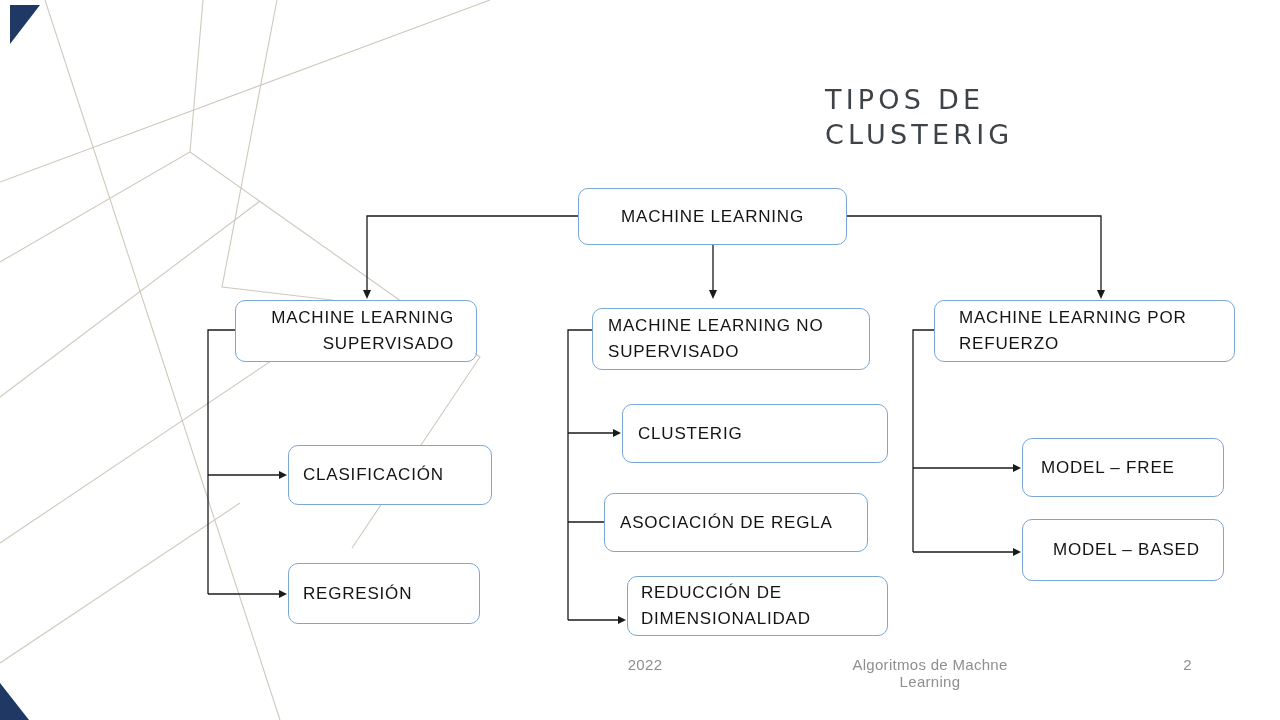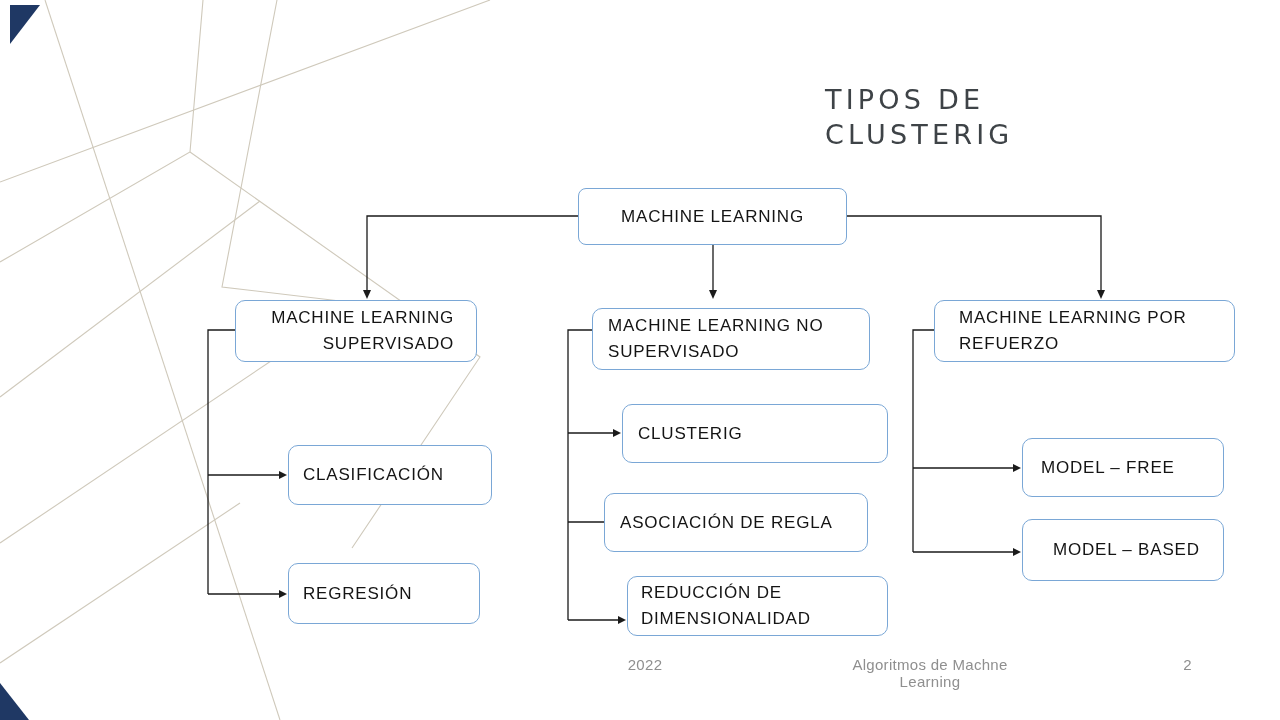--- a/index.html
+++ b/index.html
@@ -90,21 +90,21 @@
       <polygon points="1013,464 1013,472 1021,468"></polygon>
       <polygon points="1013,548 1013,556 1021,552"></polygon>
     </g>
   </svg>
 
   <div id="title">
     <span class="lbl">TIPOS DE</span>
     <span class="lbl">CLUSTERIG</span>
   </div>
 
-  <div class="node center" style="left:578px;top:188px;width:269px;height:57px;border-radius:8px;">
+  <div class="node center" style="left:578px;top:188px;width:269px;height:57px;">
     <span class="lbl">MACHINE LEARNING</span>
   </div>
 
   <div class="node" style="left:235px;top:300px;width:242px;height:62px;padding-left:22px;padding-right:22px;text-align:right;">
     <span class="lbl">MACHINE LEARNING SUPERVISADO</span>
   </div>
 
   <div class="node" style="left:592px;top:308px;width:278px;height:62px;padding-left:15px;padding-right:8px;">
     <span class="lbl">MACHINE LEARNING NO SUPERVISADO</span>
   </div>

